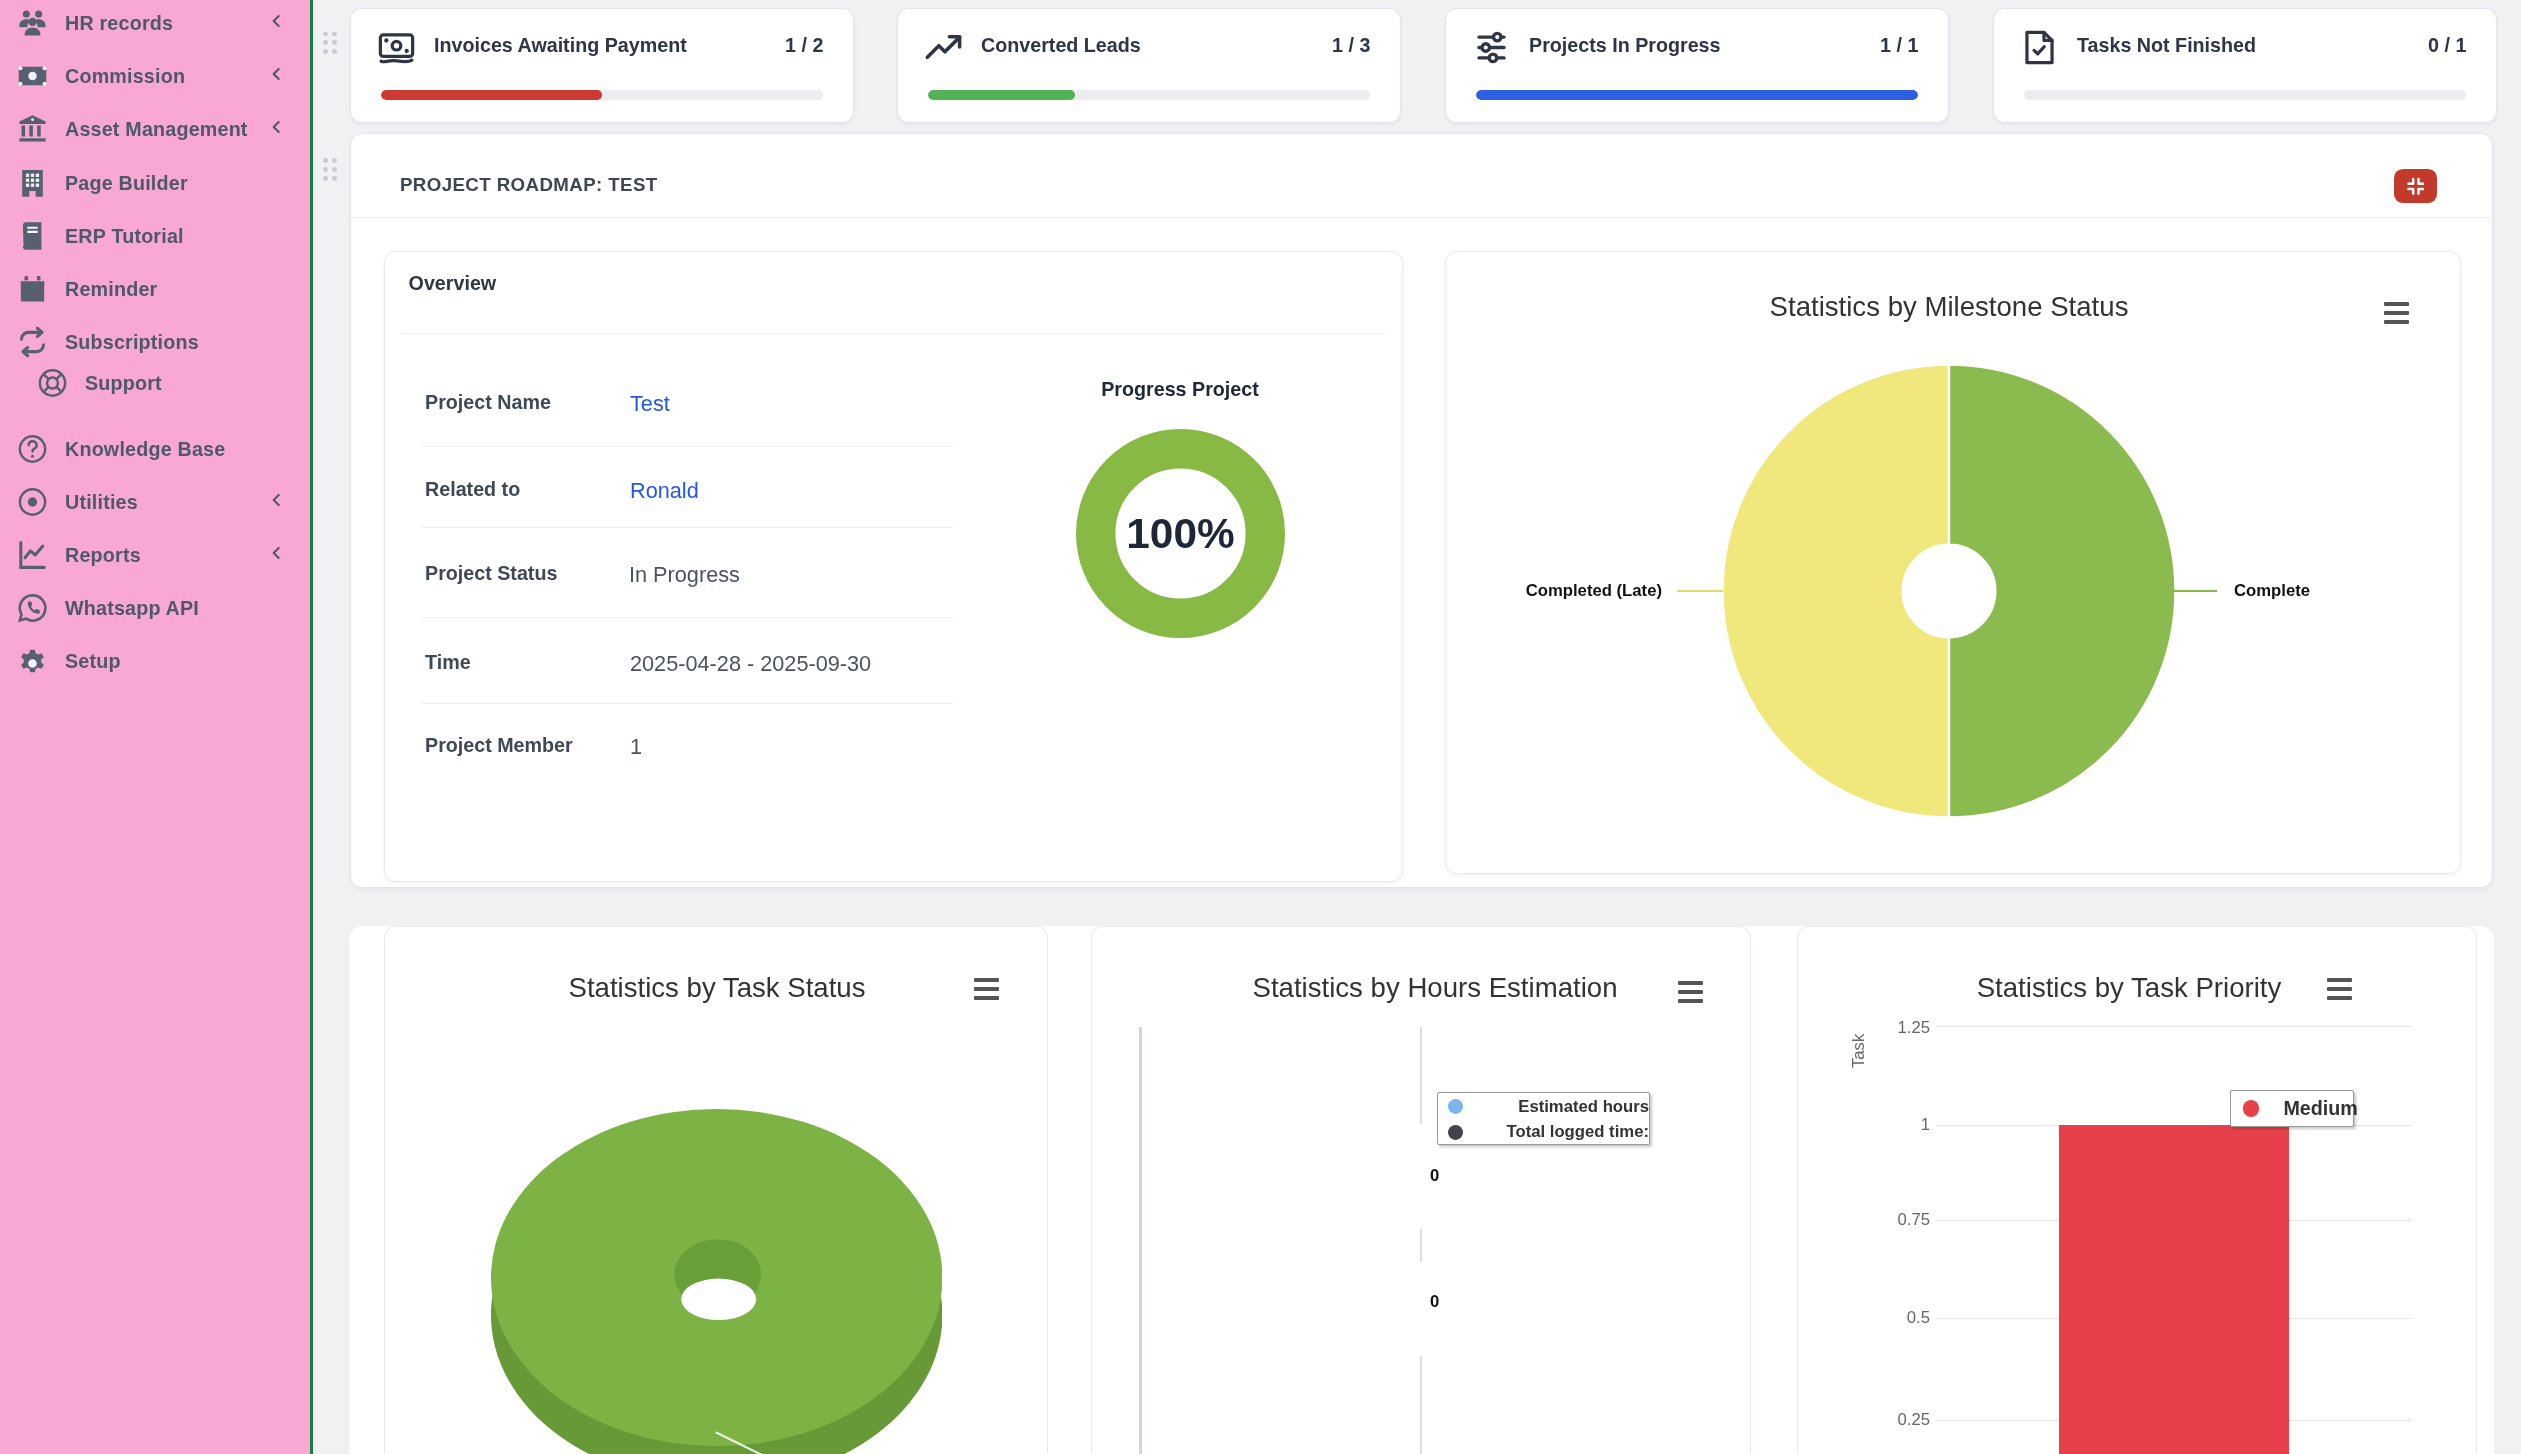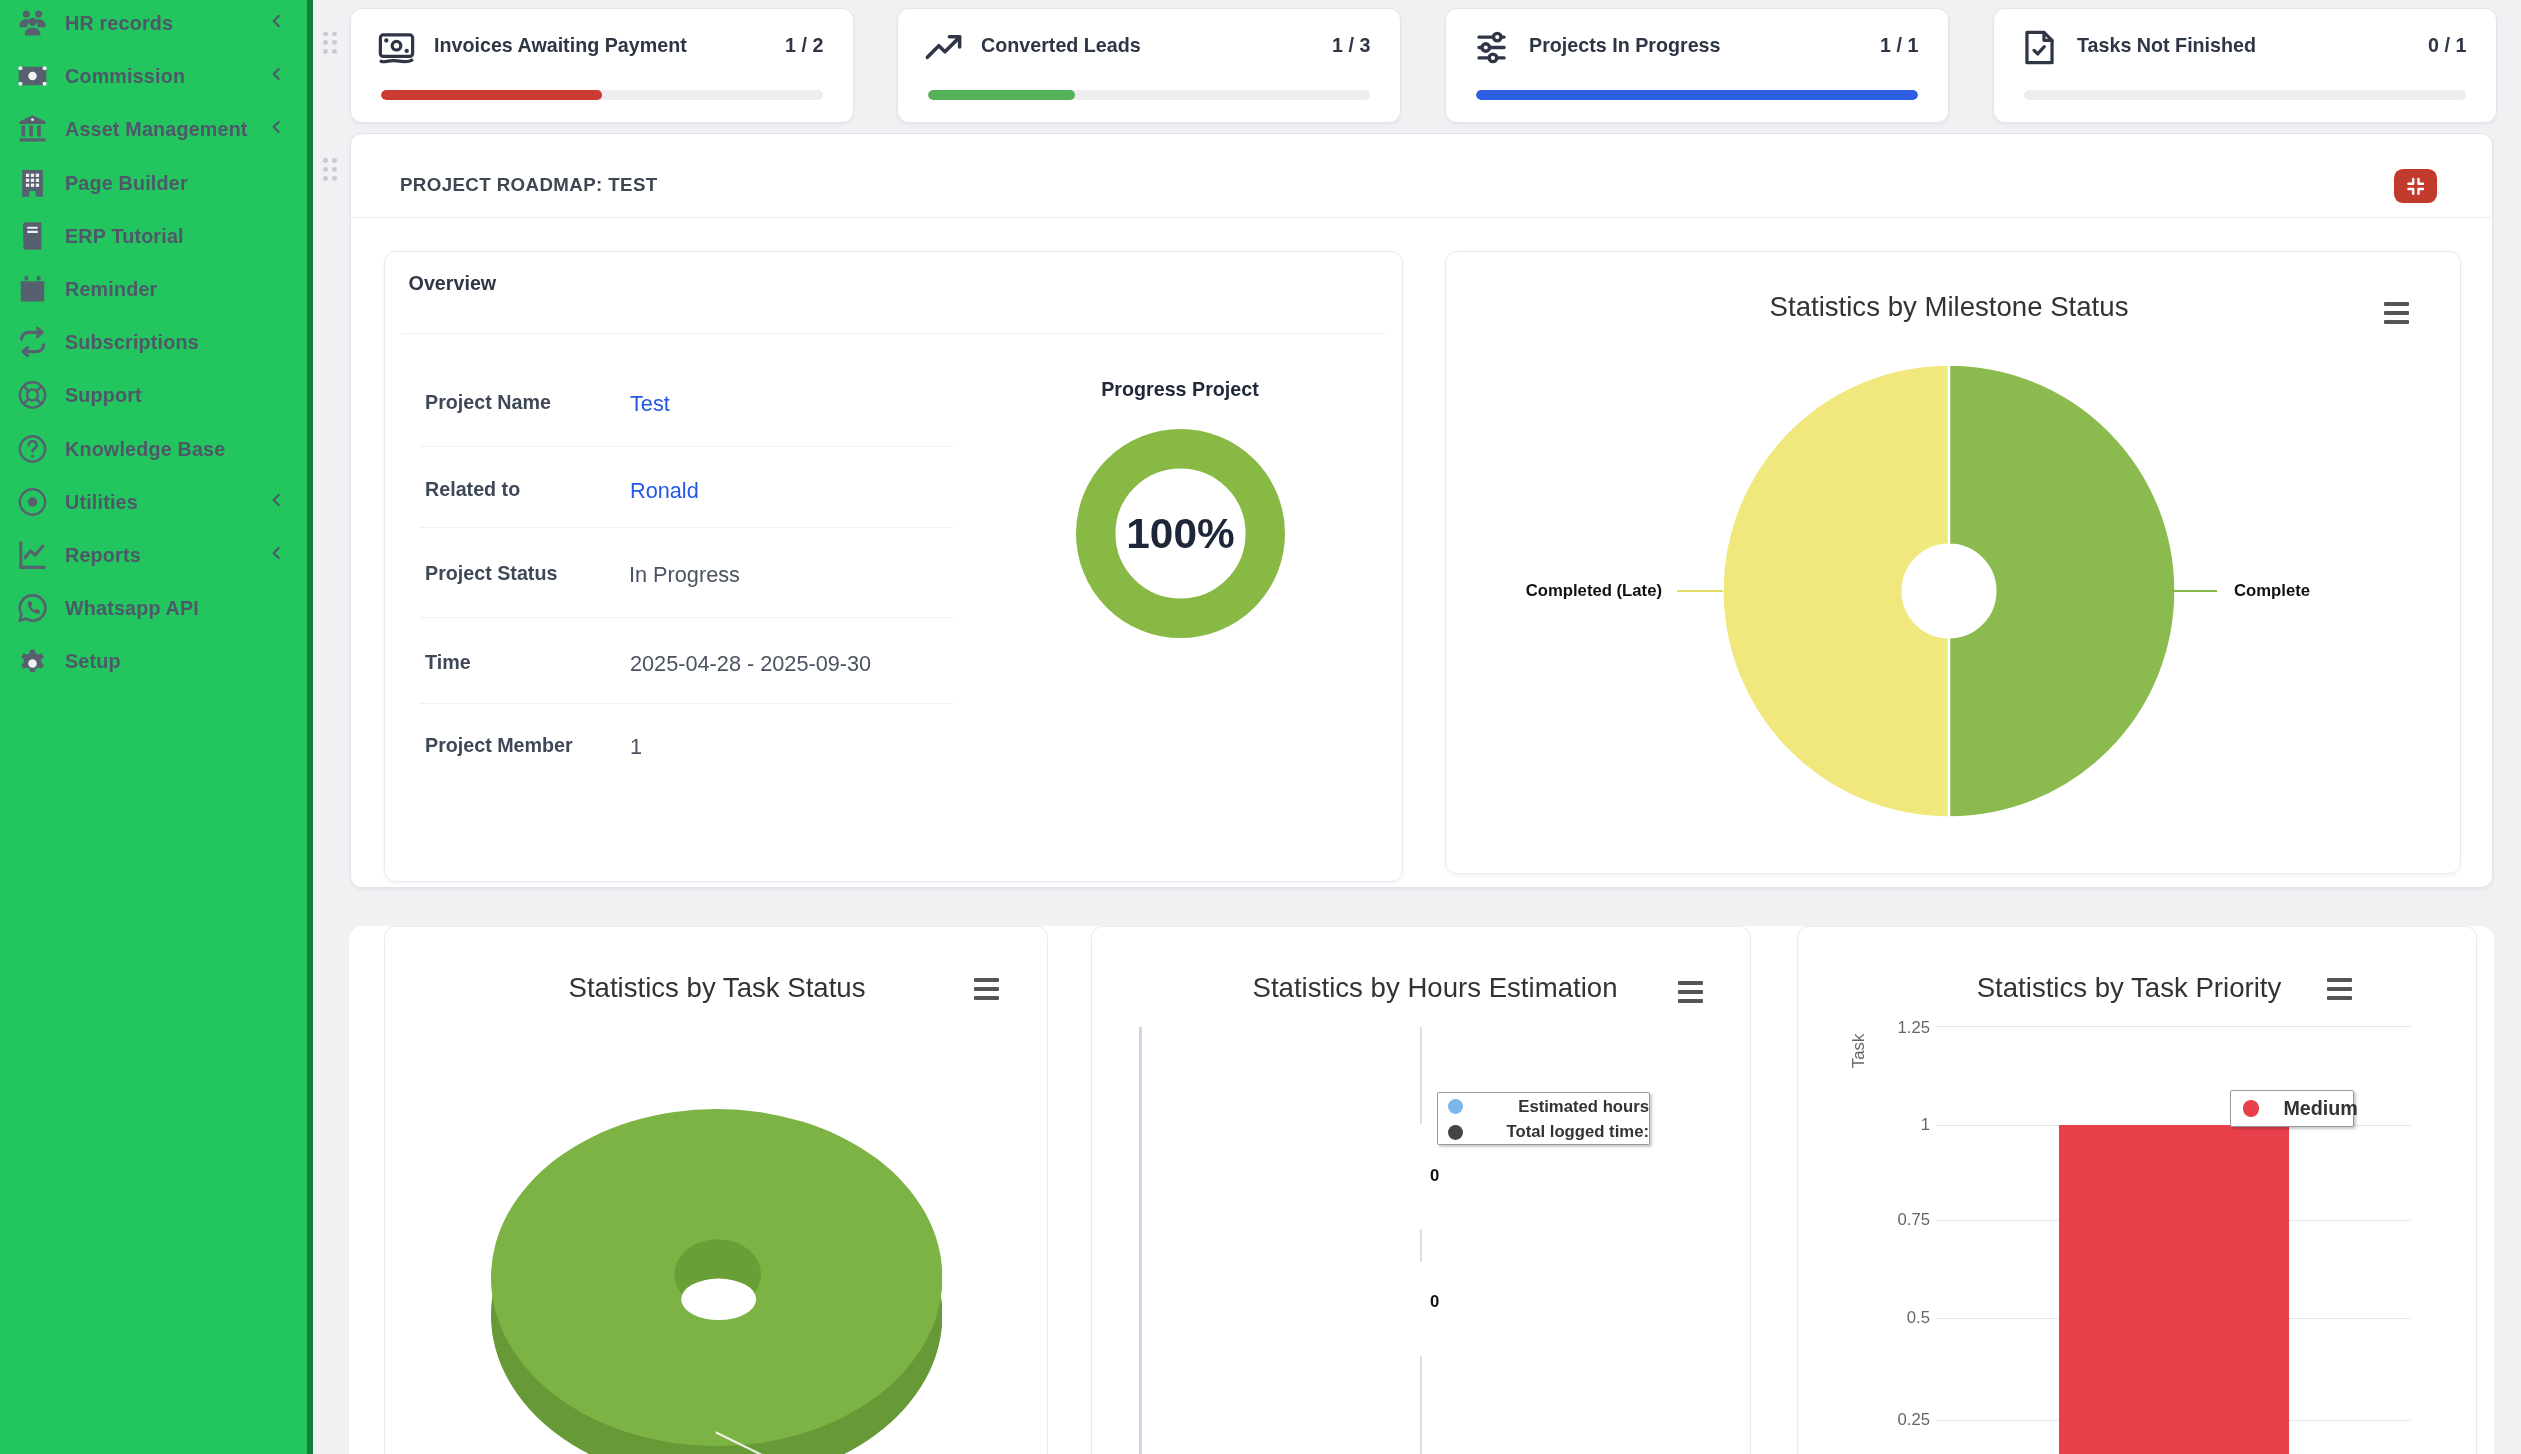--- a/index.html
+++ b/index.html
@@ -1,19 +1,19 @@
 <!DOCTYPE html>
 <html><head>
 <meta charset="utf-8">
 <style>
   * { margin:0; padding:0; box-sizing:border-box; }
   html,body { width:2522px; height:1455px; overflow:hidden; }
   body { font-family:"Liberation Sans", sans-serif; background:#f1f1f3; position:relative; }
   
-  #sidebar { position:absolute; left:0; top:0; width:313px; height:1455px; background:#22c55e; border-right:6px solid #15803d; }
+  #sidebar { position:absolute; left:0; top:0; width:313px; height:1455px; background:#f9a8d4; border-right:3px solid #15803d; }
   .mitem { position:absolute; left:0; width:313px; height:53px; }
   .mitem .ico { position:absolute; left:15.8px; top:50%; transform:translateY(-50%); width:33px; height:33px; display:flex; align-items:center; justify-content:center; }
   .mitem .lbl { position:absolute; left:65px; top:50%; transform:translateY(-50%); font-size:19.7px; font-weight:700; color:#4e5869; white-space:nowrap; letter-spacing:0.2px; }
   .mitem .chev { position:absolute; right:29.6px; top:50%; transform:translateY(-50%); }
   
   .card { position:absolute; background:#fff; border:1px solid #e3e3ed; border-radius:11.8px; box-shadow:0 2px 3.9px rgba(40,40,90,0.05); }
   .statcard .ic { position:absolute; left:23.6px; top:16.7px; width:43px; height:43px; } .statcard .ic svg { display:block; width:43px; height:43px; }
   .statcard .t { position:absolute; left:83px; top:25.6px; font-size:19.7px; font-weight:700; color:#2e3645; }
   .statcard .v { position:absolute; right:29.6px; top:25.6px; font-size:19.7px; font-weight:700; color:#2e3645; }
   .statcard .track { position:absolute; left:29.6px; right:29.6px; top:81px; height:9.9px; border-radius:4.9px; background:#ededef; overflow:hidden; }
@@ -129,21 +129,21 @@
     <span class="ico">
         <svg width="33" height="33" viewBox="0 0 24 24" fill="none" stroke="#57606f" stroke-width="2.2" stroke-linecap="round" stroke-linejoin="round">
           <path d="M4 10c0-2.8 2.2-5 5-5h9"></path>
           <path d="m15.5 2 3.5 3-3.5 3"></path>
           <path d="M20 14c0 2.8-2.2 5-5 5H6"></path>
           <path d="m8.5 22-3.5-3 3.5-3"></path>
         </svg>
       </span>
     <span class="lbl">Subscriptions</span>
   </div>
-  <div class="mitem" style="top:368px;">
+  <div class="mitem" style="top:356px;margin-left:20px;">
     <span class="ico">
         <svg width="33" height="33" viewBox="0 0 24 24" fill="none" stroke="#57606f" stroke-width="1.8">
           <circle cx="12" cy="12" r="9.2"></circle>
           <circle cx="12" cy="12" r="4"></circle>
           <path d="M5.5 5.5 9 9m6 0 3.5-3.5M5.5 18.5 9 15m6 0 3.5 3.5"></path>
         </svg>
       </span>
     <span class="lbl">Support</span>
   </div>
   <div class="mitem" style="top:422px;">

